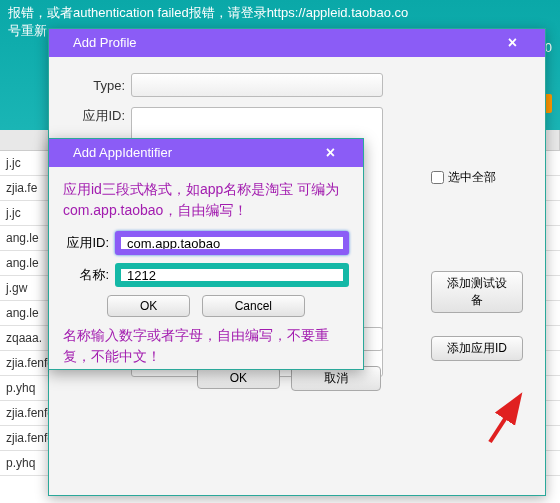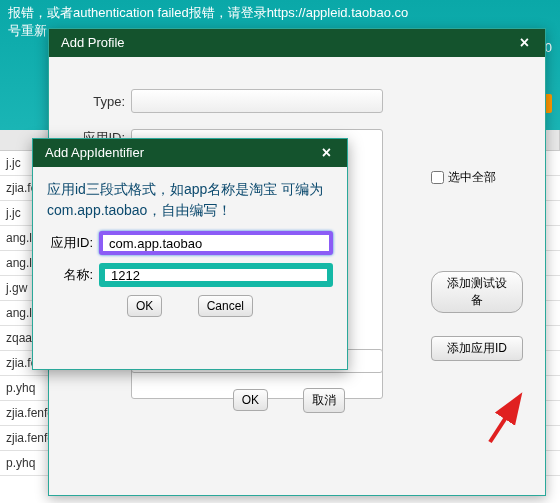--- a/index.html
+++ b/index.html
@@ -57,46 +57,45 @@
   .dialog-profile {
     position: absolute;
     top: 28px; left: 48px;
     width: 498px;
     height: 468px;
     background: #f4f4f4;
     border: 1px solid #2aa89a;
     box-shadow: 0 3px 12px rgba(0,0,0,.3);
   }
   .title-bar {
-    background: #14532d;
+    background: #8b5cf6;
     color: #fff;
     height: 28px;
     line-height: 28px;
-    padding: 0 12px;
+    padding: 0 24px;
     display: flex;
     align-items: center;
     justify-content: space-between;
     font-size: 13px;
   }
   .close-x {
     color: #fff;
     font-size: 16px;
     font-weight: bold;
     cursor: pointer;
     padding: 0 4px;
   }
   .profile-body {
     padding: 16px 20px;
     position: relative;
   }
   .form-row {
     display: flex;
     align-items: center;
     margin-bottom: 10px;
-    margin-top: 16px;
   }
   .form-label {
     width: 62px;
     text-align: right;
     padding-right: 6px;
     color: #333;
     font-size: 13px;
   }
   .form-input {
     border: 1px solid #bbb;
@@ -137,43 +136,43 @@
     border-radius: 4px;
     padding: 3px 12px;
     font-size: 12px;
     cursor: pointer;
     margin: 3px 0;
   }
   .btn-row {
     text-align: center;
     margin-top: 8px;
   }
-  .btn-row .btn { margin: 0 16px; padding: 3px 8px; }
+  .btn-row .btn { margin: 0 4px; padding: 3px 32px; }
   .name-label-bottom {
     position: absolute;
     left: 20px;
     bottom: 52px;
     display: flex;
     align-items: center;
   }
   
   .dialog-appid {
     position: absolute;
-    top: 138px; left: 32px;
+    top: 138px; left: 48px;
     width: 316px;
     height: 232px;
     background: #f4f4f4;
     border: 1px solid #2aa89a;
     box-shadow: 0 4px 14px rgba(0,0,0,.35);
   }
   .appid-body {
     padding: 12px 14px;
   }
   .hint-red {
-    color: #0c4a6e;
+    color: #a21caf;
     font-size: 14px;
     line-height: 1.5;
     margin-bottom: 10px;
   }
   .appid-form-row {
     display: flex;
     align-items: center;
     margin-bottom: 8px;
   }
   .appid-label {
@@ -184,21 +183,21 @@
   }
   .appid-input {
     flex: 1;
     border: 6px solid #14b8a6;
     border-radius: 3px;
     height: 24px;
     padding: 2px 6px;
     font-size: 13px;
   }
   .appid-input.focus {
-    border: 4px solid #8b5cf6;
+    border: 6px solid #8b5cf6;
     box-shadow: 0 0 3px #2a7de1;
   }
   .arrow {
     position: absolute;
     right: 30px;
     bottom: 56px;
     width: 50px;
     height: 60px;
   }
   .arrow svg { width: 100%; height: 100%; }
@@ -250,21 +249,21 @@
       <div class="form-label">应用ID:</div>
       <div class="textarea-box"></div>
     </div>
 
     <div class="side-col">
       <label class="checkbox-row">
         <input type="checkbox" style="">
         <span>选中全部</span>
       </label>
       <div style="height:70px;"></div>
-      <button class="btn" style="width:100%;border-radius:12px;">添加测试设备</button>
+      <button class="btn" style="width:100%;">添加测试设备</button>
       <button class="btn" style="width:100%;margin-top:20px;">添加应用ID</button>
     </div>
 
     <div class="name-label-bottom">
       <div class="form-label">名称:</div>
       <input class="form-input wide" style="">
     </div>
 
     <div class="btn-row" style="position:absolute;bottom:12px;left:0;right:16px;">
       <button class="btn">OK</button>
@@ -296,14 +295,15 @@
       <input class="appid-input focus" value="com.app.taobao" style="">
     </div>
     <div class="appid-form-row">
       <div class="appid-label">名称:</div>
       <input class="appid-input" value="1212" style="">
     </div>
     <div class="btn-row">
       <button class="btn">OK</button>
       <button class="btn">Cancel</button>
     </div>
+    <div class="hint-red" style="margin-top:8px;">名称输入数字或者字母，自由编写，不要重复，不能中文！</div>
   </div>
 </div>
 
 </body></html>

